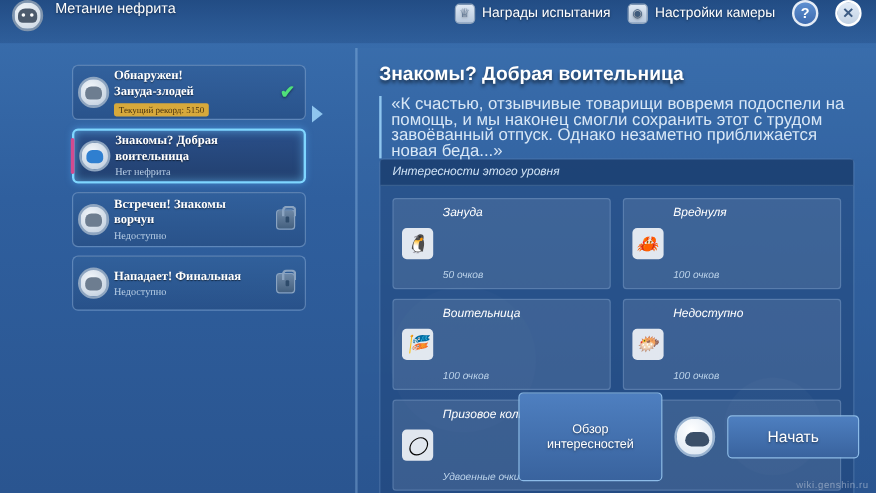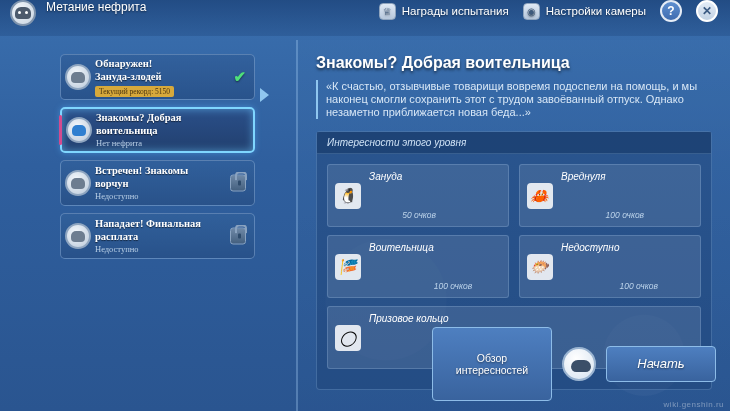--- a/index.html
+++ b/index.html
@@ -138,22 +138,22 @@
     position: absolute; left: 296px; top: 40px; right: 0; bottom: 0;
     background: linear-gradient(180deg, rgba(58,110,172,0.55), rgba(42,85,144,0.55));
     border-left: 2px solid rgba(160,200,240,0.35);
     padding: 14px 18px;
   }
   .rp-title {
     color: #ffffff; font-size: 16px; font-weight: bold;
     text-shadow: 0 2px 3px rgba(0,0,0,0.55); margin-bottom: 8px;
   }
   .rp-desc {
-    color: #d8e7f6; font-size: 11px; line-height: 13px;
-    border-left: 2px solid #8fc6ef; padding-left: 8px; margin-bottom: 12px;
+    color: #d8e7f6; font-size: 14px; line-height: 13px;
+    border-left: 2px solid #8fc6ef; padding-left: 8px; margin-bottom: 0;
   }
   .section {
     background: rgba(25,60,110,0.38); border: 1px solid rgba(140,180,225,0.3);
     border-radius: 4px; padding: 0 0 10px 0; font-style: italic;
   }
   .section-head {
     background: rgba(20,52,98,0.55); color: #cfe2f5; font-size: 10px;
     padding: 5px 10px; border-bottom: 1px solid rgba(140,180,225,0.25);
   }
   .grid {
@@ -165,41 +165,41 @@
     background: rgba(255,255,255,0.10); border: 1px solid rgba(170,205,240,0.25);
     border-radius: 3px; padding: 5px 7px;
   }
   .obj.full { grid-column: 1 / span 2; }
   .obj-icon {
     width: 26px; height: 26px; border-radius: 4px;
     background: rgba(255,255,255,0.85);
     display: flex; align-items: center; justify-content: center; font-size: 15px;
     flex: none;
   }
-  .obj-txt { display: flex; }
+  .obj-txt { display: flex; flex-direction: column; }
   .obj-name { color: #ffffff; font-size: 10px; line-height: 13px; }
   .obj-pts { color: #bcd3ea; font-size: 8.5px; line-height: 11px; margin-top: 40px; }
 
   
   .bottom {
     position: absolute; right: 14px; bottom: 10px;
     display: flex; align-items: center; gap: 10px;
   }
   .btn {
     border-radius: 4px; color: #fff; font-size: 10.5px; text-align: center;
     padding: 24px 14px; line-height: 12px;
     text-shadow: 0 1px 2px rgba(0,0,0,0.5);
   }
   .btn-secondary {
     background: linear-gradient(180deg, #4e7fc0, #39639e);
     border: 1px solid #8dbce8; width: 120px;
   }
   .btn-primary {
     background: linear-gradient(180deg, #4e7fc0, #39639e);
-    border: 1px solid #8dbce8; width: 110px; font-size: 13px; padding: 11px 10px; font-style: italic;
+    border: 1px solid #8dbce8; width: 110px; font-size: 13px; padding: 11px 10px;
   }
   .paimon {
     width: 34px; height: 34px; border-radius: 50%;
     background: radial-gradient(circle at 40% 32%, #ffffff, #d5e2f0);
     border: 2px solid #9ab4d1; position: relative; flex: none;
   }
   .paimon:before {
     content: ""; position: absolute; left: 7px; top: 11px; width: 20px; height: 12px;
     background: #3b4f68; border-radius: 8px 8px 6px 6px;
   }
@@ -284,21 +284,20 @@
   </div>
 
   <div class="lvl-card tall">
     <div class="medal">
       <div class="disc">
           <div class="inner"></div>
         </div>
     </div>
     <div class="lvl-text">
       <span class="lvl-name">Нападает! Финальная</span>
-      <span class="lvl-name">расплата</span>
       <span class="lvl-sub">Недоступно</span>
     </div>
     <div class="lock"></div>
   </div>
 </div>
 
 <div class="arrow-right"></div>
 
 <div class="right-panel">
   <div class="rp-title">Знакомы? Добрая воительница</div>

